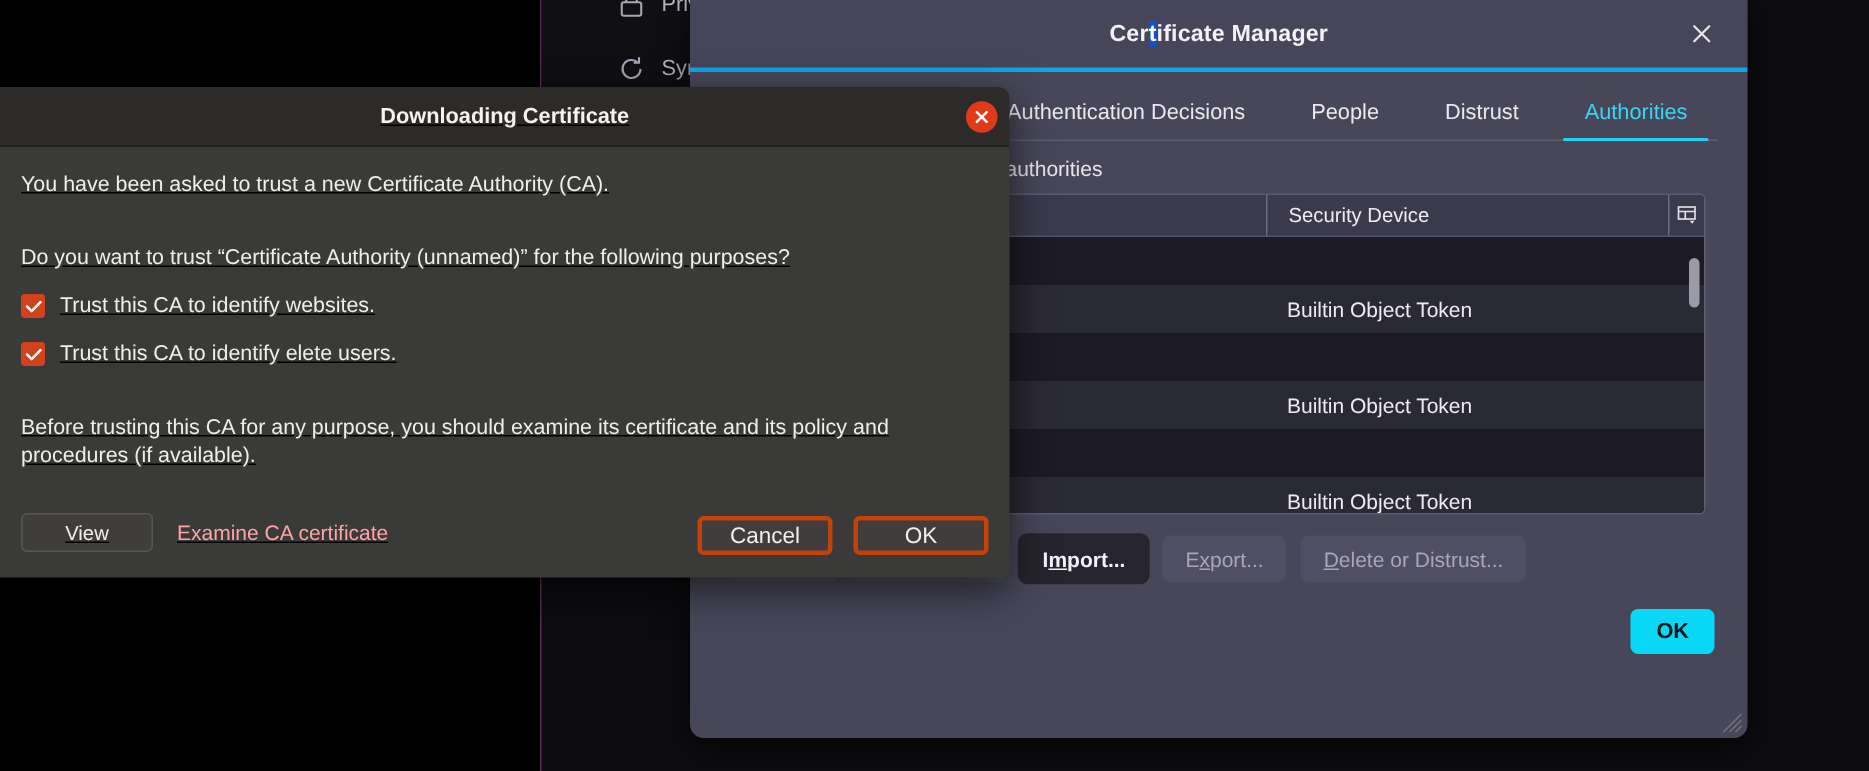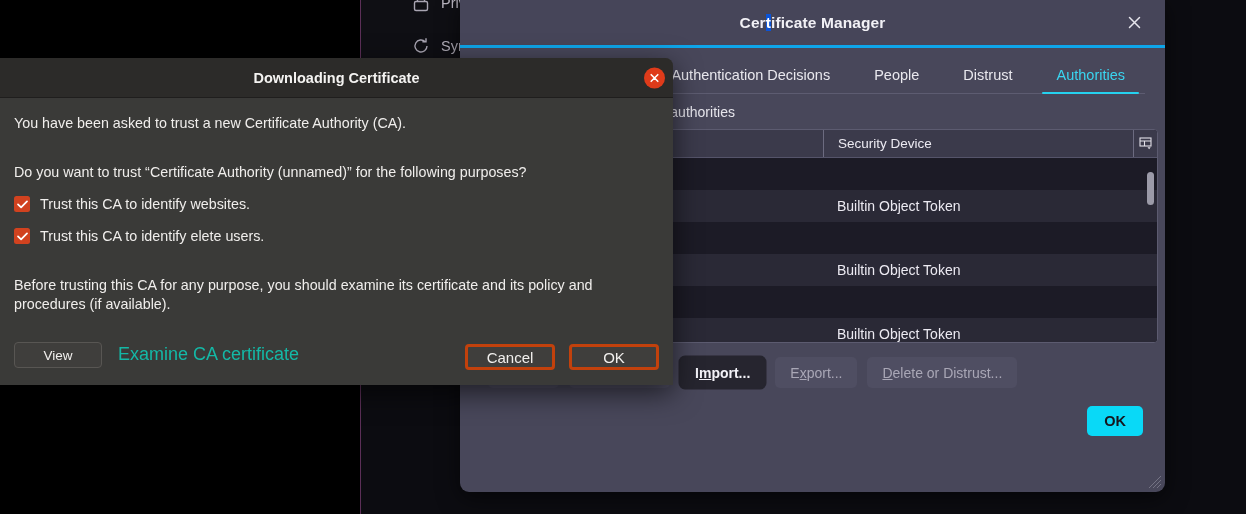--- a/index.html
+++ b/index.html
@@ -102,21 +102,21 @@
 
   .section-desc {
     padding: 10px 20px 9px 22px;
     font-size: 14px; color: #e6e5ec;
     white-space: nowrap;
   }
   .section-desc .hl { background: #0a53d8; color: #ffffff; }
 
   
   .table-wrap {
-    margin: 0 7px;
+    margin: 0 28px;
     height: 212px;
     background: #1d1c27;
     border: 1px solid #5c5b70;
     border-radius: 4px;
     overflow: hidden;
     position: relative;
   }
   .thead {
     display: flex; align-items: center;
     height: 27px;
@@ -219,20 +219,21 @@
   }
 
   
   .dlcert {
     position: absolute;
     left: 0; top: 58px; width: 673px; height: 327px;
     background: #3a3a38;
     border-radius: 0 8px 0 0;
     box-shadow: 0 8px 28px rgba(0,0,0,.6);
     overflow: hidden;
+    text-decoration: underline;
   }
   .dlcert-titlebar {
     position: relative;
     height: 39px;
     background: #2c2b29;
     border-bottom: 1px solid #1f1e1d;
     display: flex; align-items: center; justify-content: center;
   }
   .dlcert-title {
     font-size: 14.5px; font-weight: bold; color: #f4f3f1;
@@ -281,21 +282,21 @@
     width: 88px; height: 26px;
     border-radius: 4px;
     background: #3f3e3c;
     border: 1px solid #585653;
     color: #f1efed;
     font-size: 13.5px;
     font-family: "Liberation Sans", sans-serif;
     display: flex; align-items: center; justify-content: center;
     cursor: default;
   }
-  .view-label { color: #14b8a6; font-size: 18px; }
+  .view-label { color: #fca5a5; font-size: 14px; }
   .dlcert-footer {
     position: absolute;
     right: 14px; bottom: 16px;
     display: flex; gap: 14px;
   }
   .btn-dlg {
     width: 90px; height: 26px;
     border-radius: 4px;
     background: #3f3e3c;
     border: 3px solid #c2410c;

